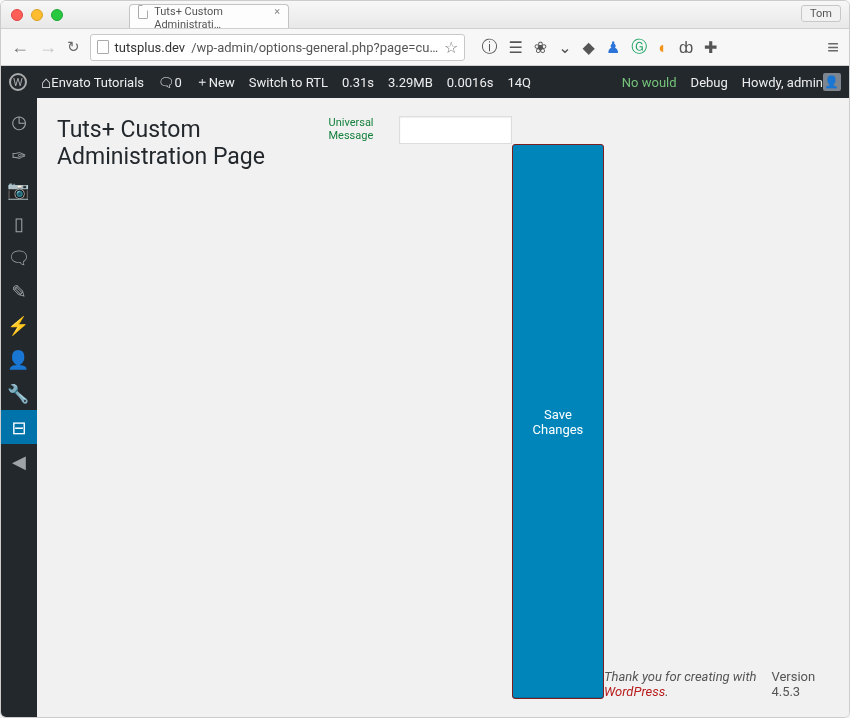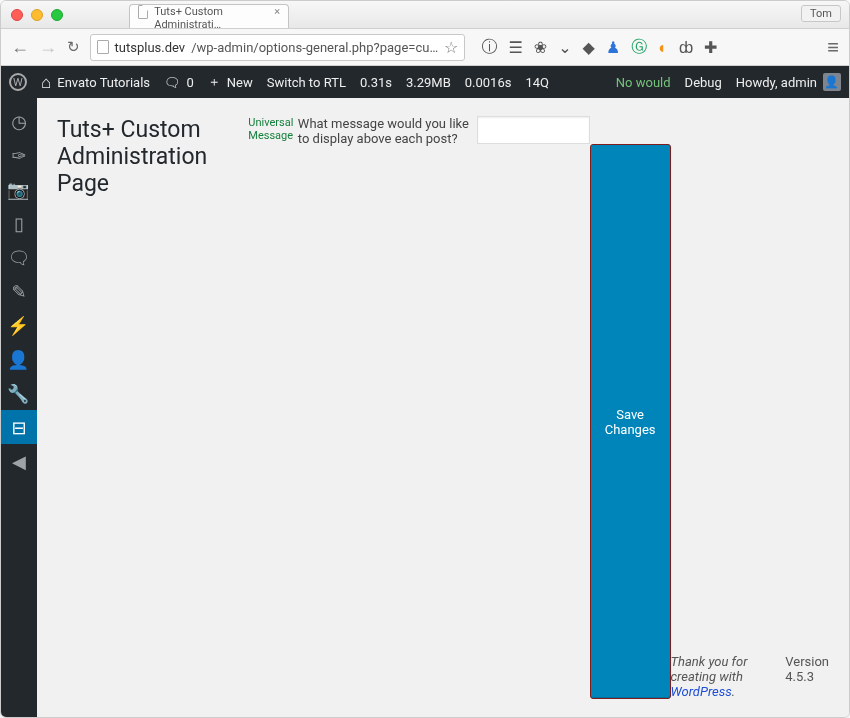--- a/index.html
+++ b/index.html
@@ -24,39 +24,39 @@
     .urlbar { flex:0 0 335px; height:27px; background:#fff; border:1px solid #c8c8c8; border-radius:3px; display:flex; align-items:center; padding:0 6px; gap:6px; font-size:13px; color:#333; }
     .urlbar .file{width:12px;height:14px;border:1px solid #aaa;border-radius:1px;}
     .urlbar .host{color:#333;}
     .urlbar .rest{color:#555;overflow:hidden;text-overflow:ellipsis;white-space:nowrap;flex:1;}
     .star{font-size:16px;color:#777;margin-left:auto;}
     .ext { display:flex; gap:11px; align-items:center; margin-left:6px; }
     .ext span{font-size:16px;color:#555;cursor:pointer;}
     .ext .accent{color:#1fa463;} .ext .accent2{color:#f39318;} .ext .accent3{color:#2d74da;}
     .hamb{font-size:20px;color:#6a6a6a;margin-left:auto;cursor:pointer;}
     .wpbar { height:32px; background:#23282d; color:#eee; display:flex; align-items:center; font-size:13px; padding:0 8px; gap:14px; }
-    .wpbar .item{display:flex;align-items:center;gap:6px;cursor:pointer;}
+    .wpbar .item{display:flex;align-items:center;cursor:pointer;}
     .wpbar .home-icon::before{content:"⌂";font-size:17px;}
     .wpbar .wlogo{ width:18px;height:18px;border:2px solid #aaa;border-radius:50%;display:flex;align-items:center;justify-content:center;font-size:11px;color:#aaa;}
     .wpbar .right{margin-left:auto;display:flex;align-items:center;gap:14px;}
     .noissues{color:#75c37a;}
     .avatar{width:18px;height:18px;background:#7d8690;border-radius:2px;display:flex;align-items:center;justify-content:center;color:#ddd;font-size:12px;}
     .body { flex:1; display:flex; min-height:0; }
     .sidebar{ width:36px; background:#23282d; display:flex; flex-direction:column; padding-top:6px;}
     .sbitem{ height:34px; display:flex; align-items:center; justify-content:center; color:#9ea3a8; font-size:18px; cursor:pointer;}
     .sbitem.active{ background:#0073aa; color:#fff; position:relative;}
     .sbitem.active::after{content:"";position:absolute;right:-6px;top:50%;transform:translateY(-50%);border:6px solid transparent;border-left-color:#0073aa;}
     .content{ flex:1; background:#f1f1f1; padding:18px 20px; display:flex; flex-direction:row; }
     h1{ font-size:23px; font-weight:400; color:#23282d; margin-bottom:14px;}
     h2{ font-size:11px; font-weight:400; color:#15803d; margin-bottom:14px;}
     .desc{ font-size:13px; color:#444; margin-bottom:4px;}
     .tinput{ width:113px; height:28px; border:1px solid #ddd; background:#fff; box-shadow:inset 0 1px 2px rgba(0,0,0,0.07);}
     .save{ margin-top:28px; background:#0085ba; border:1px solid #7f1d1d; color:#fff; padding:6px 14px; font-size:13px; border-radius:3px; cursor:pointer; box-shadow:inset 0 -1px rgba(0,0,0,0.15); width:fit-content;}
     .footer{ margin-top:auto; display:flex; justify-content:space-between; font-size:13px; color:#555; font-style:italic;}
-    .footer a{color:#1d4ed8;text-decoration:none;}
+    .footer a{color:#b91c1c;text-decoration:none;}
     .footer .ver{font-style:normal;}
   </style>
 </head>
 <body>
 
 <div class="window">
 
   <div class="titlebar">
     <div class="traffic">
       <div class="dot red"></div>
@@ -138,21 +138,20 @@
       <div class="sbitem">⚡</div>
       <div class="sbitem">👤</div>
       <div class="sbitem">🔧</div>
       <div class="sbitem active">⊟</div>
       <div class="sbitem">◀</div>
     </div>
 
     <div class="content">
       <h1>Tuts+ Custom Administration Page</h1>
       <h2>Universal Message</h2>
-      <div class="desc">What message would you like to display above each post?</div>
       <input class="tinput" type="text" value="" style="">
       <button class="save">Save Changes</button>
 
       <div class="footer">
         <span>
           <span>Thank you for creating with </span><a href="#">WordPress</a><span>.</span>
         </span>
         <span class="ver">Version 4.5.3</span>
       </div>
     </div>

